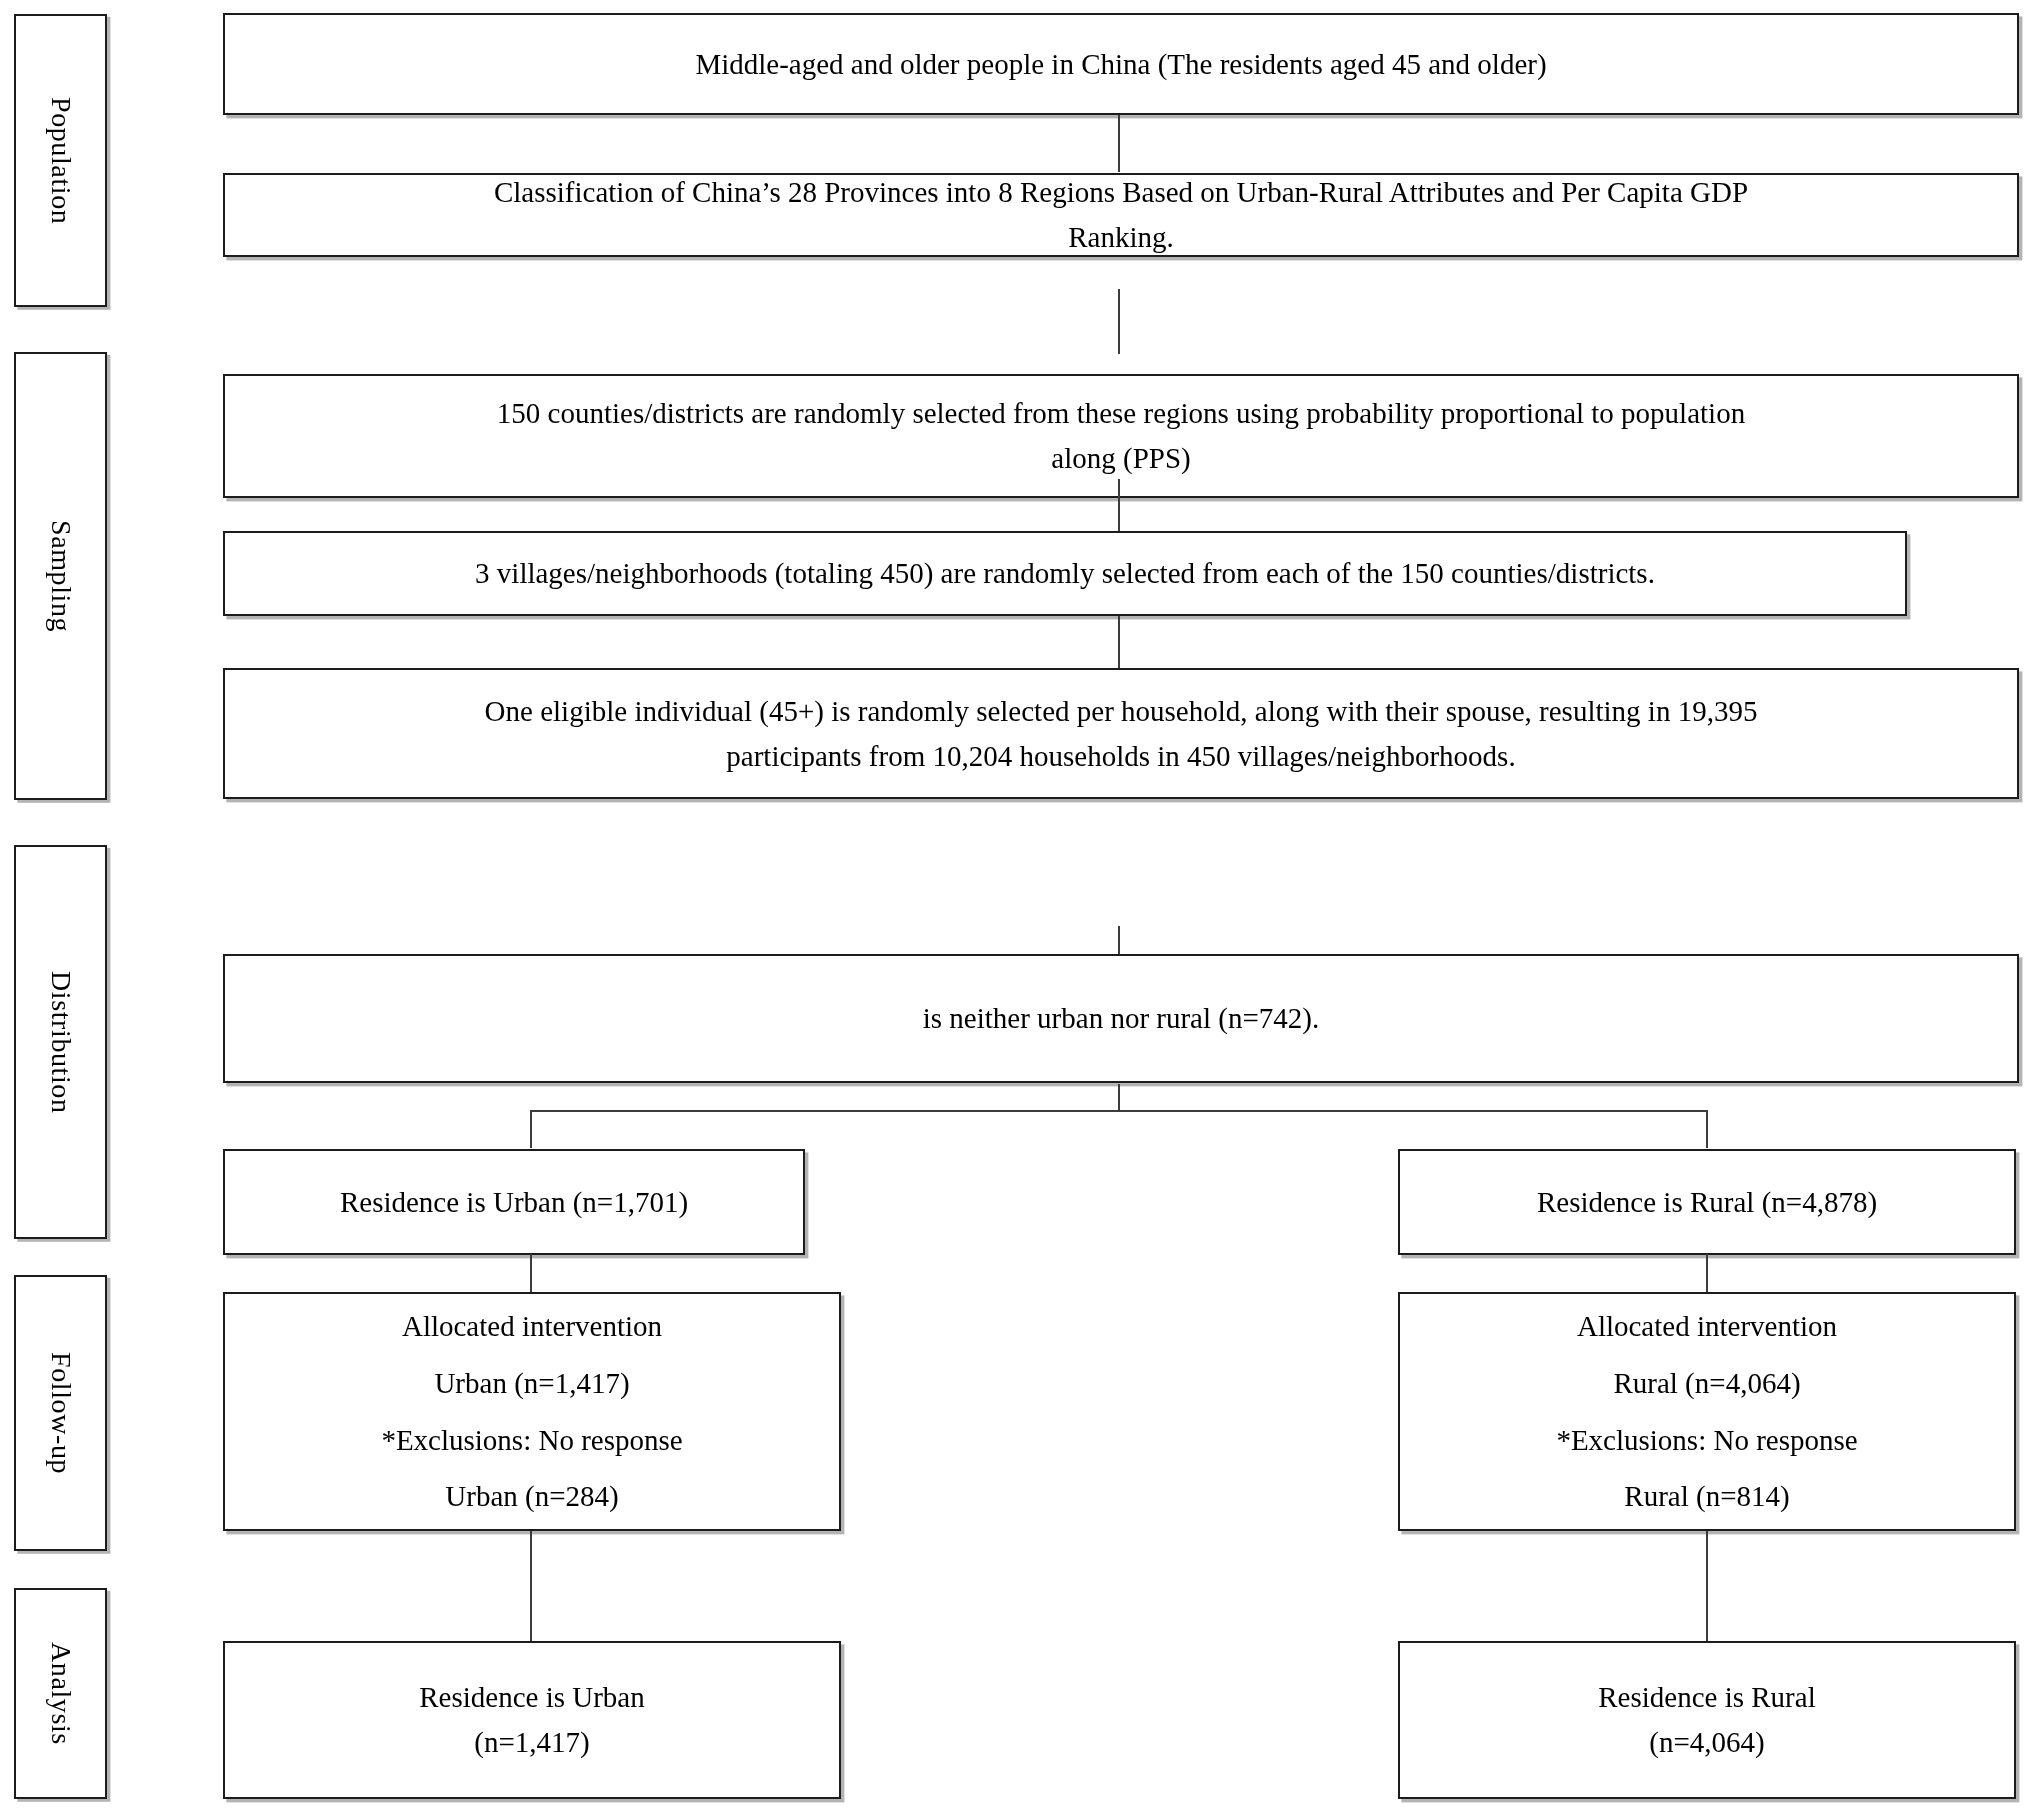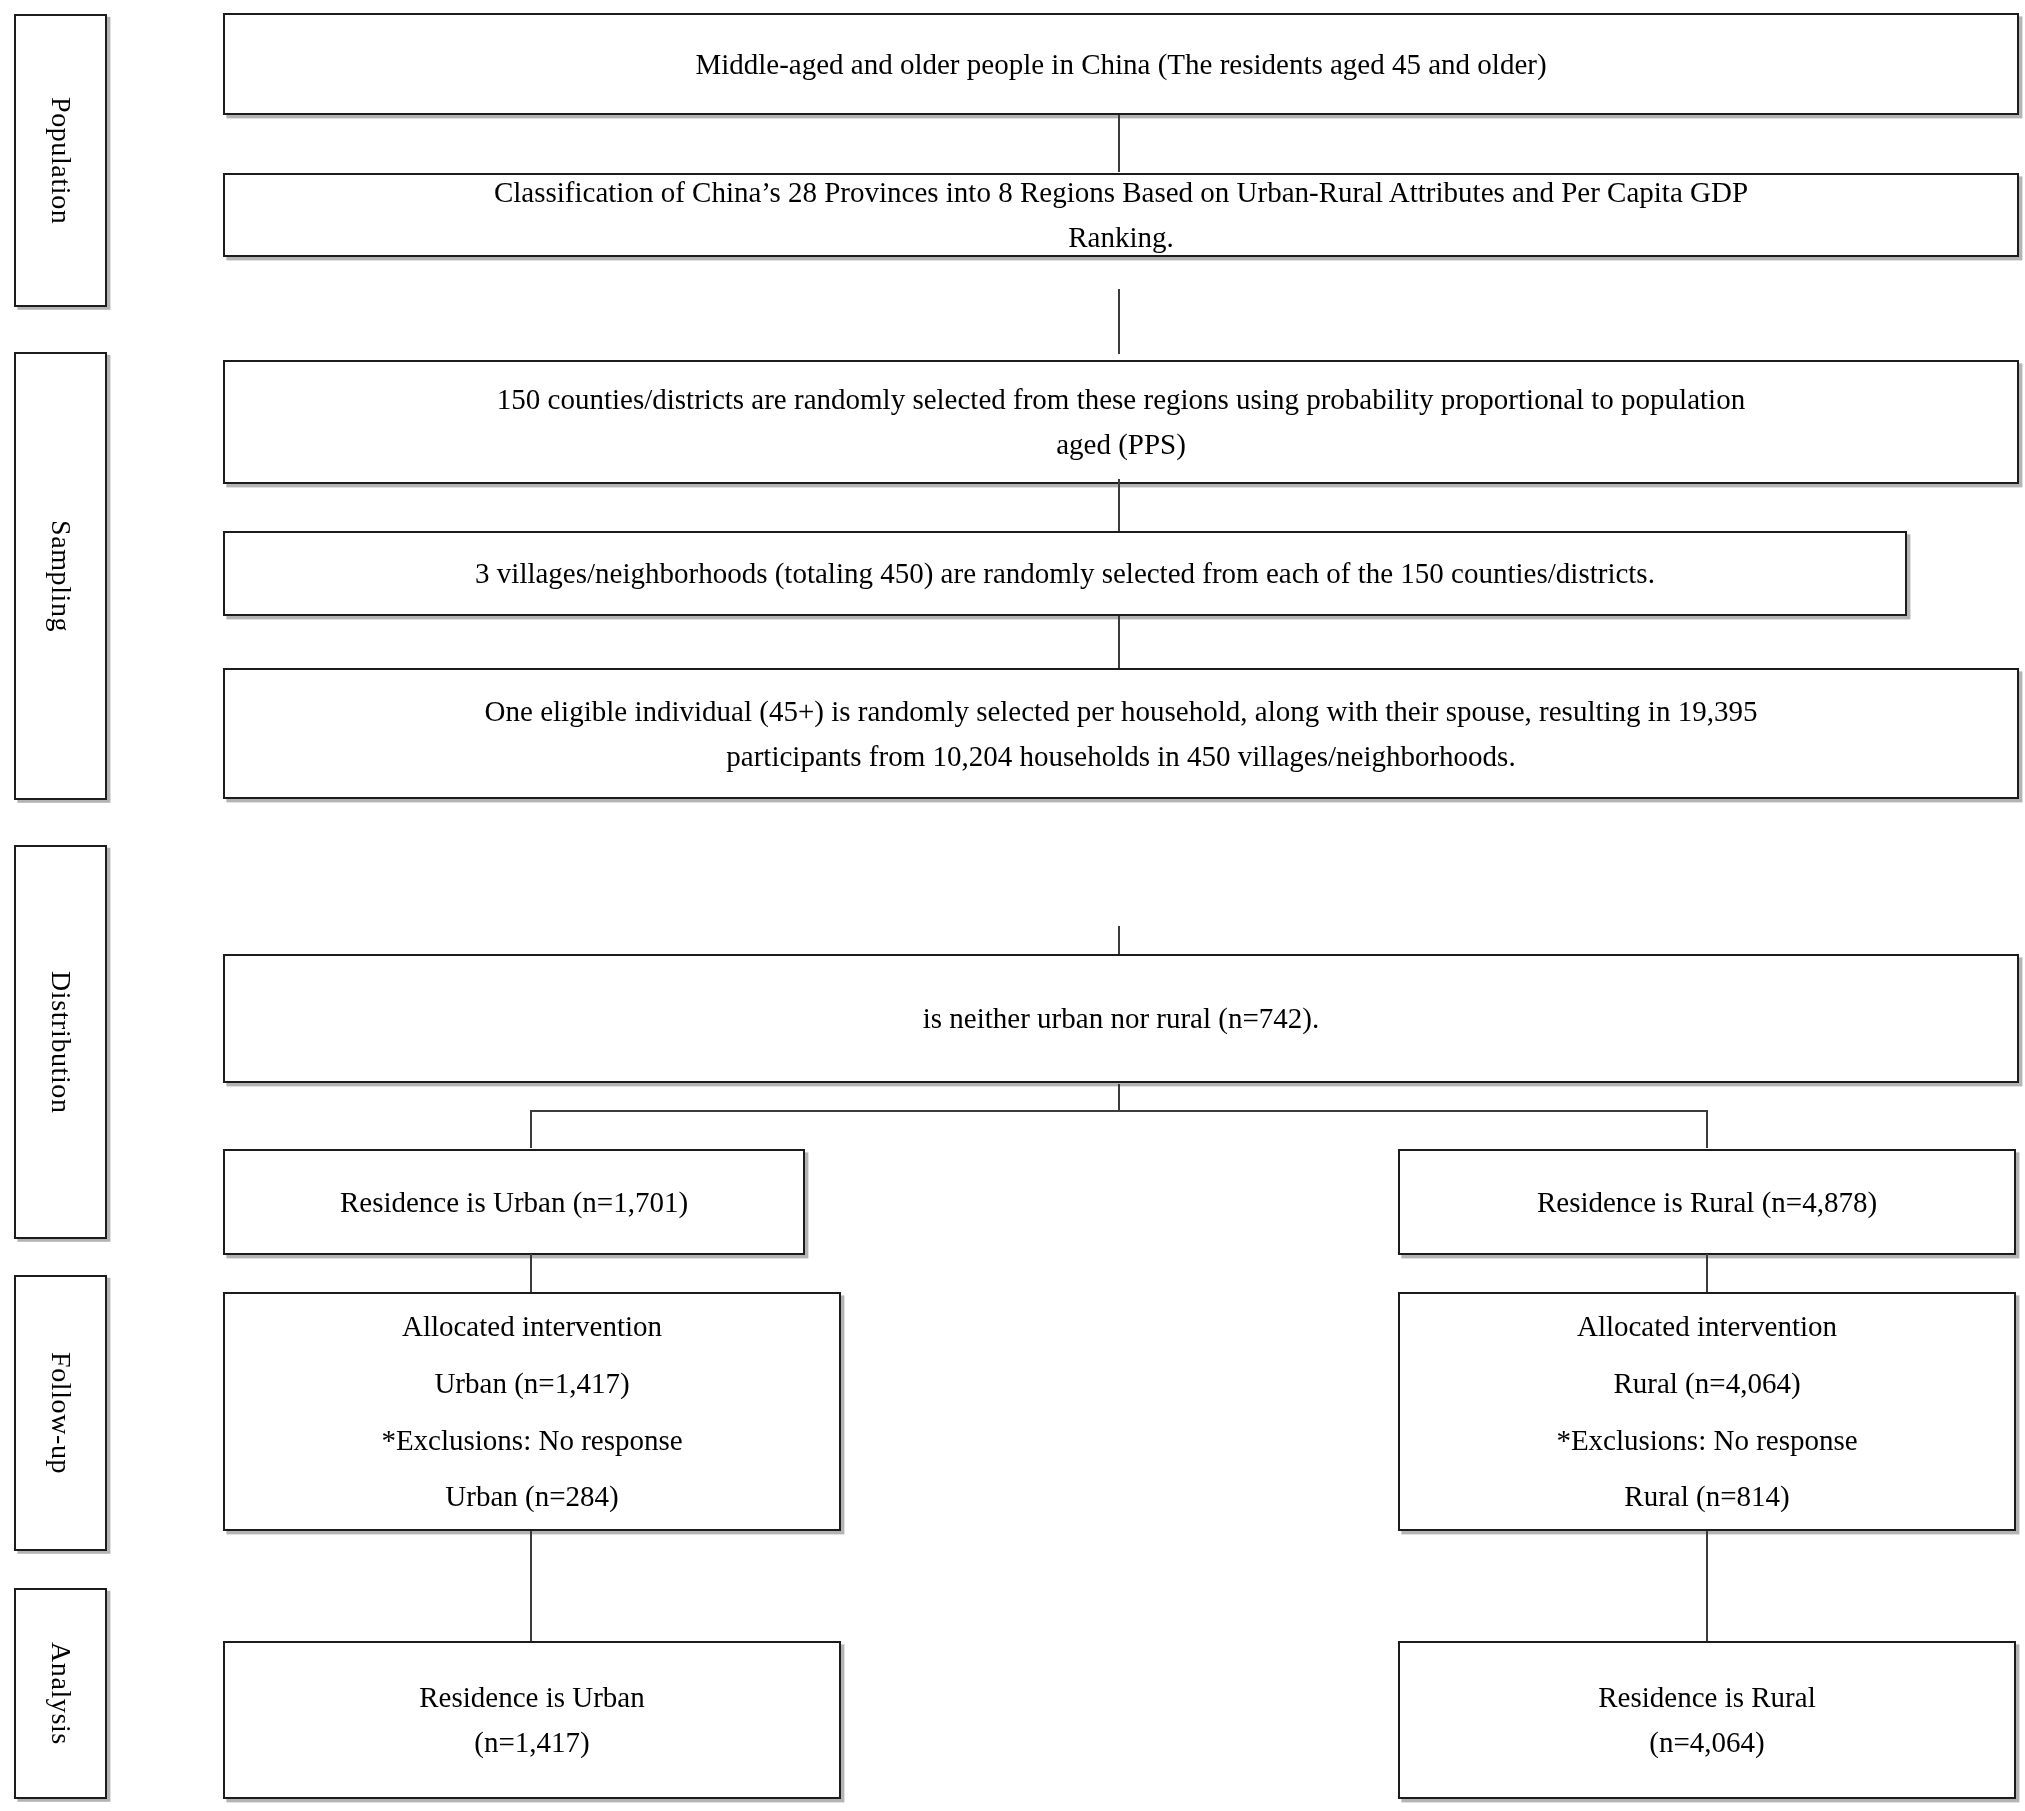--- a/index.html
+++ b/index.html
@@ -73,24 +73,24 @@
     </div>
   </div>
 
   <div class="fbox" style="left:223px;top:173px;width:1796px;height:84px;">
     <div class="box-text">
       <span>Classification of China’s 28 Provinces into 8 Regions Based on Urban-Rural Attributes and Per Capita GDP</span>
       <span>Ranking.</span>
     </div>
   </div>
 
-  <div class="fbox" style="left:223px;top:360px;width:1796px;height:124px;">
+  <div class="fbox" style="left:223px;top:374px;width:1796px;height:124px;">
     <div class="box-text">
       <span>150 counties/districts are randomly selected from these regions using probability proportional to population</span>
-      <span>aged (PPS)</span>
+      <span>along (PPS)</span>
     </div>
   </div>
 
   <div class="fbox" style="left:223px;top:531px;width:1684px;height:85px;">
     <div class="box-text">
       <span>3 villages/neighborhoods (totaling 450) are randomly selected from each of the 150 counties/districts.</span>
     </div>
   </div>
 
   <div class="fbox" style="left:223px;top:668px;width:1796px;height:131px;">

